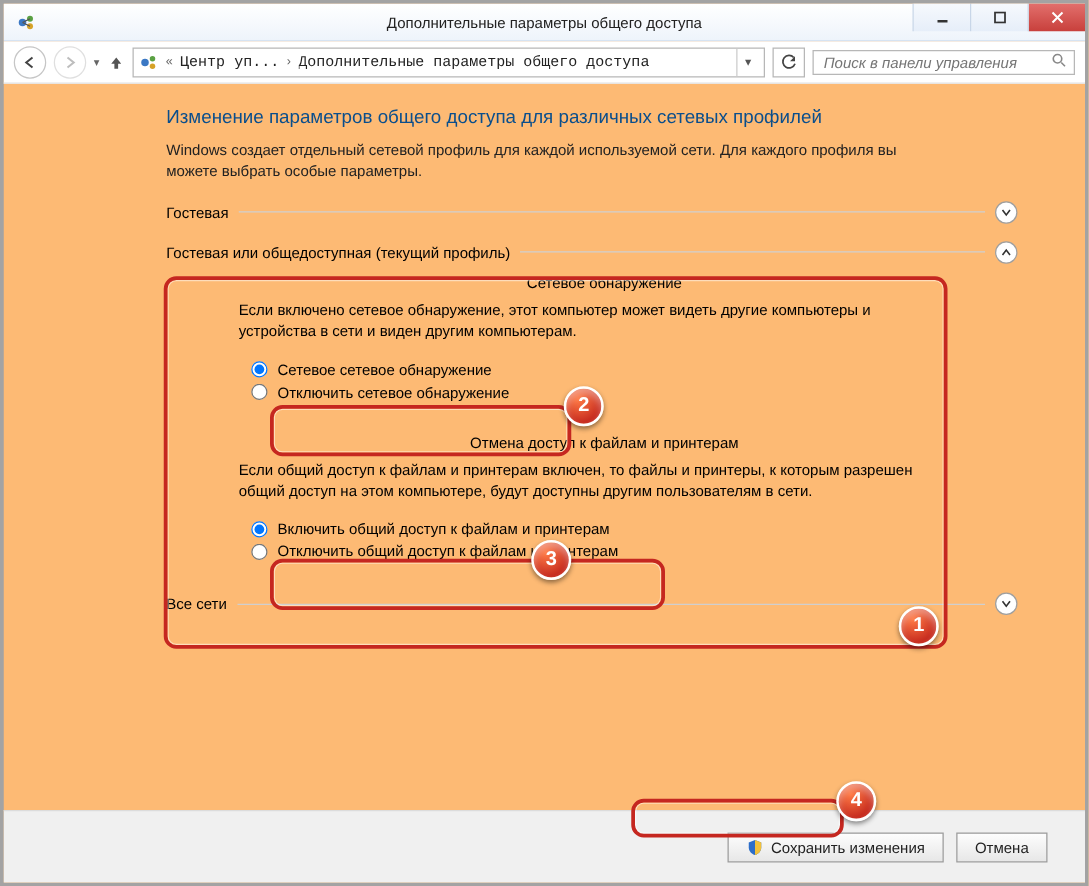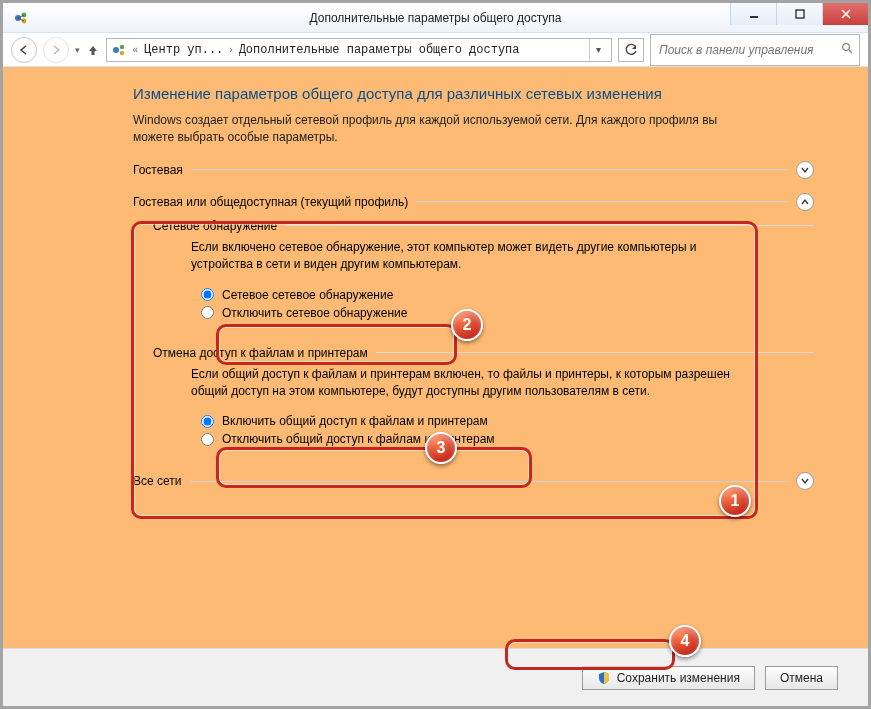--- a/index.html
+++ b/index.html
@@ -98,21 +98,21 @@
   .addressbar .sep { color:#666; font-size:10px;}
   .addr-dd { width:18px; height:22px; border-left:1px solid #ccc; display:flex;align-items:center;justify-content:center; color:#555; font-size:10px; margin-left:auto;}
   .refresh-btn {
     width: 26px; height: 24px;
     border: 1px solid #b7b7b7;
     display:flex;align-items:center;justify-content:center;
     background:#fff;
   }
   .searchbox {
     width: 210px;
-    height: 32px;
+    height: 20px;
     border: 1px solid #b7b7b7;
     display:flex;align-items:center;
     padding:0 6px;
     gap:6px;
     color:#999;
     font-style:italic;
     background:#fff;
   }
   .searchbox input {
     border:none; outline:none; flex:1; font-size:12px; font-style:italic; color:#666; background:transparent;
@@ -156,20 +156,21 @@
     background:#fff;
     font-size:10px;
   }
   .section-box {
     padding: 6px 0 6px 0;
   }
   .grouplabel {
     display:flex; align-items:center;
     font-size:12px;
     margin:8px 0 6px 20px;
+    flex-direction:column;
   }
   .grouplabel .rule { flex:1; border-top:1px solid #d9d9d9; margin-left:8px; height:0;}
   .group-desc {
     font-size:12px;
     line-height:1.45;
     margin-left:58px;
     max-width:560px;
   }
   .radio-block {
     margin:8px 0 10px 58px;
@@ -305,21 +306,21 @@
       <span>
         <svg width="12" height="12">
             <circle cx="5" cy="5" r="3.4" fill="none" stroke="#888" stroke-width="1.3"></circle>
             <path d="M8 8 L11 11" stroke="#888" stroke-width="1.3"></path>
           </svg>
       </span>
     </div>
   </div>
 
   <div class="content">
-    <h1 class="page-title">Изменение параметров общего доступа для различных сетевых изменения</h1>
+    <h1 class="page-title">Изменение параметров общего доступа для различных сетевых профилей</h1>
     <p class="page-desc">Windows создает отдельный сетевой профиль для каждой используемой сети. Для каждого профиля вы можете выбрать особые параметры.</p>
 
     <div class="profile-header">
       <span class="label">Гостевая</span>
       <span class="rule"></span>
       <span class="chev-btn">
         <svg width="8" height="8">
             <path d="M1 2 L4 6 L7 2" fill="none" stroke="#333" stroke-width="1.3"></path>
           </svg>
       </span>

